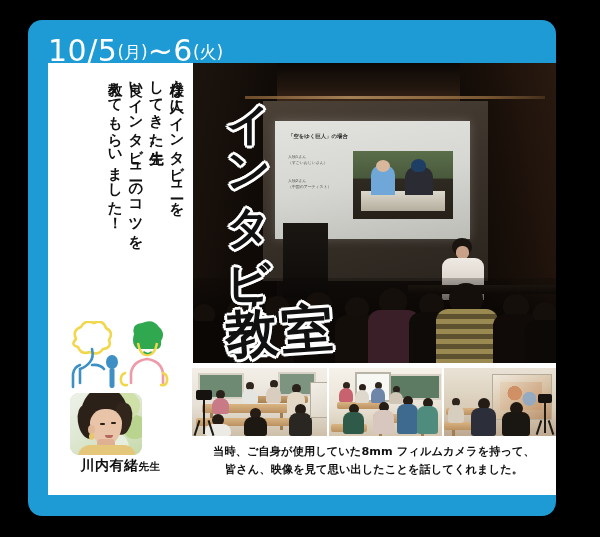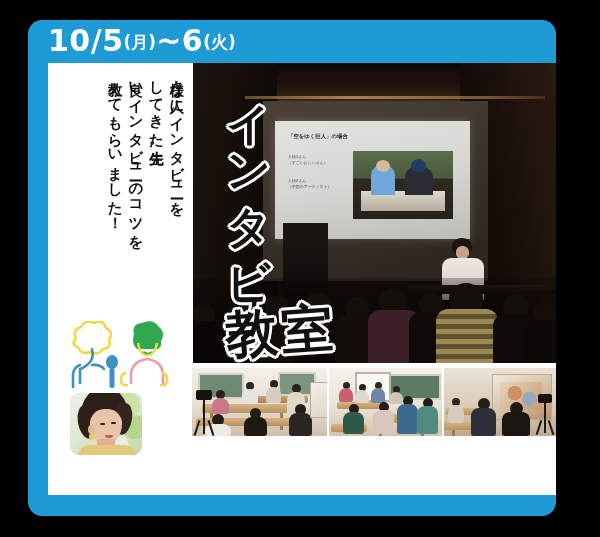--- a/index.html
+++ b/index.html
@@ -11,23 +11,23 @@
   
   .blue-frame{
     position:absolute;left:28px;top:20px;width:528px;height:496px;
     background:#1e9bd4;border-radius:14px;
   }
   .date-band{
     position:absolute;left:28px;top:20px;width:528px;height:44px;
     border-radius:14px 14px 0 0;
   }
   .date-text{
-    position:absolute;left:48px;top:19px;height:44px;line-height:44px;
+    position:absolute;left:48px;top:29px;height:44px;line-height:44px;
     color:#fff;font-size:30px;letter-spacing:.5px;white-space:nowrap;
-    font-family:"DejaVu Sans","Liberation Sans",sans-serif;font-weight:700;
+    font-family:"DejaVu Sans","Liberation Sans",sans-serif;font-weight:400;
   }
   .date-text .sm{font-size:17px;vertical-align:3px;letter-spacing:0;}
 
   
   .white-card{
     position:absolute;left:48px;top:63px;width:508px;height:432px;
     background:#fff;overflow:hidden;
   }
 
   
@@ -244,20 +244,23 @@
           <div class="ear"></div>
             <div class="earring"></div>
           <div class="eye e1"></div>
             <div class="eye e2"></div>
           <div class="mouth"></div>
           <div class="neck"></div>
           <div class="body"></div>
         </div>
       </div>
 
+      <div class="portrait-name">
+        <span>川内有緒</span><span class="suffix">先生</span>
+      </div>
     </div>
 
     <div class="main-photo">
       <div class="mp-valance"></div>
       <div class="mp-curtain-l"></div>
       <div class="mp-curtain-r"></div>
       <div class="mp-valance-line"></div>
       <div class="mp-wall"></div>
 
       <div class="mp-screen">
@@ -393,16 +396,18 @@
         <div class="cls-tripod" style="left:92px;top:26px;width:18px;height:42px;">
           <div style="position:absolute;left:2px;top:0;width:14px;height:9px;background:#15120f;border-radius:2px;"></div>
           <div style="position:absolute;left:8px;top:9px;width:2px;height:30px;background:#1d1a16;"></div>
           <div style="position:absolute;left:2px;top:26px;width:2px;height:15px;background:#1d1a16;transform:rotate(18deg);"></div>
           <div style="position:absolute;left:14px;top:26px;width:2px;height:15px;background:#1d1a16;transform:rotate(-18deg);"></div>
         </div>
       </div>
     </div>
 
     <div class="caption">
+      <div>当時、ご自身が使用していた8mm フィルムカメラを持って、</div>
+      <div>皆さん、映像を見て思い出したことを話してくれました。</div>
     </div>
 
   </div>
 </div>
 
 </body></html>

